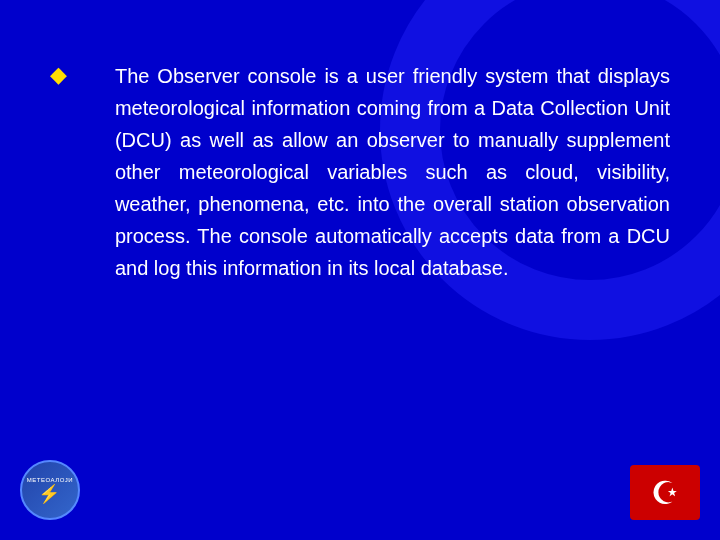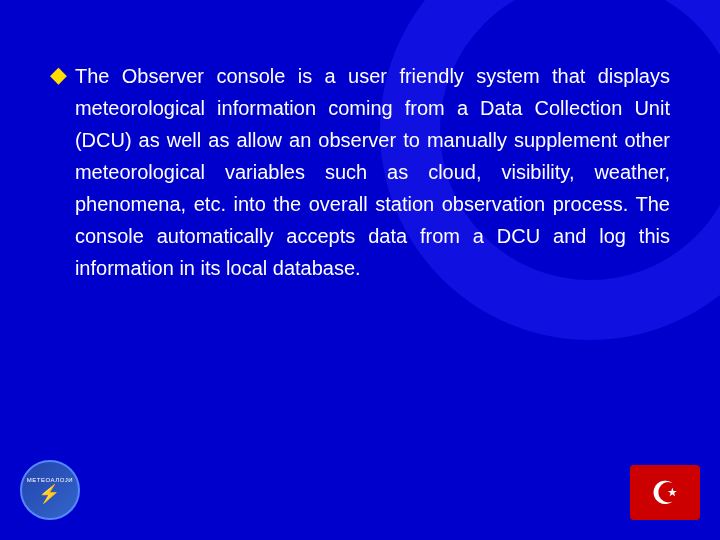--- a/index.html
+++ b/index.html
@@ -55,20 +55,21 @@
       font-size: 22px;
       margin-top: 2px;
       flex-shrink: 0;
     }
 
     .main-text {
       color: #ffffff;
       font-size: 20px;
       line-height: 1.6;
       text-align: justify;
+      margin-left: 40px;
     }
 
     .bottom-left-logo {
       position: absolute;
       bottom: 20px;
       left: 20px;
       width: 60px;
       height: 60px;
     }
 

